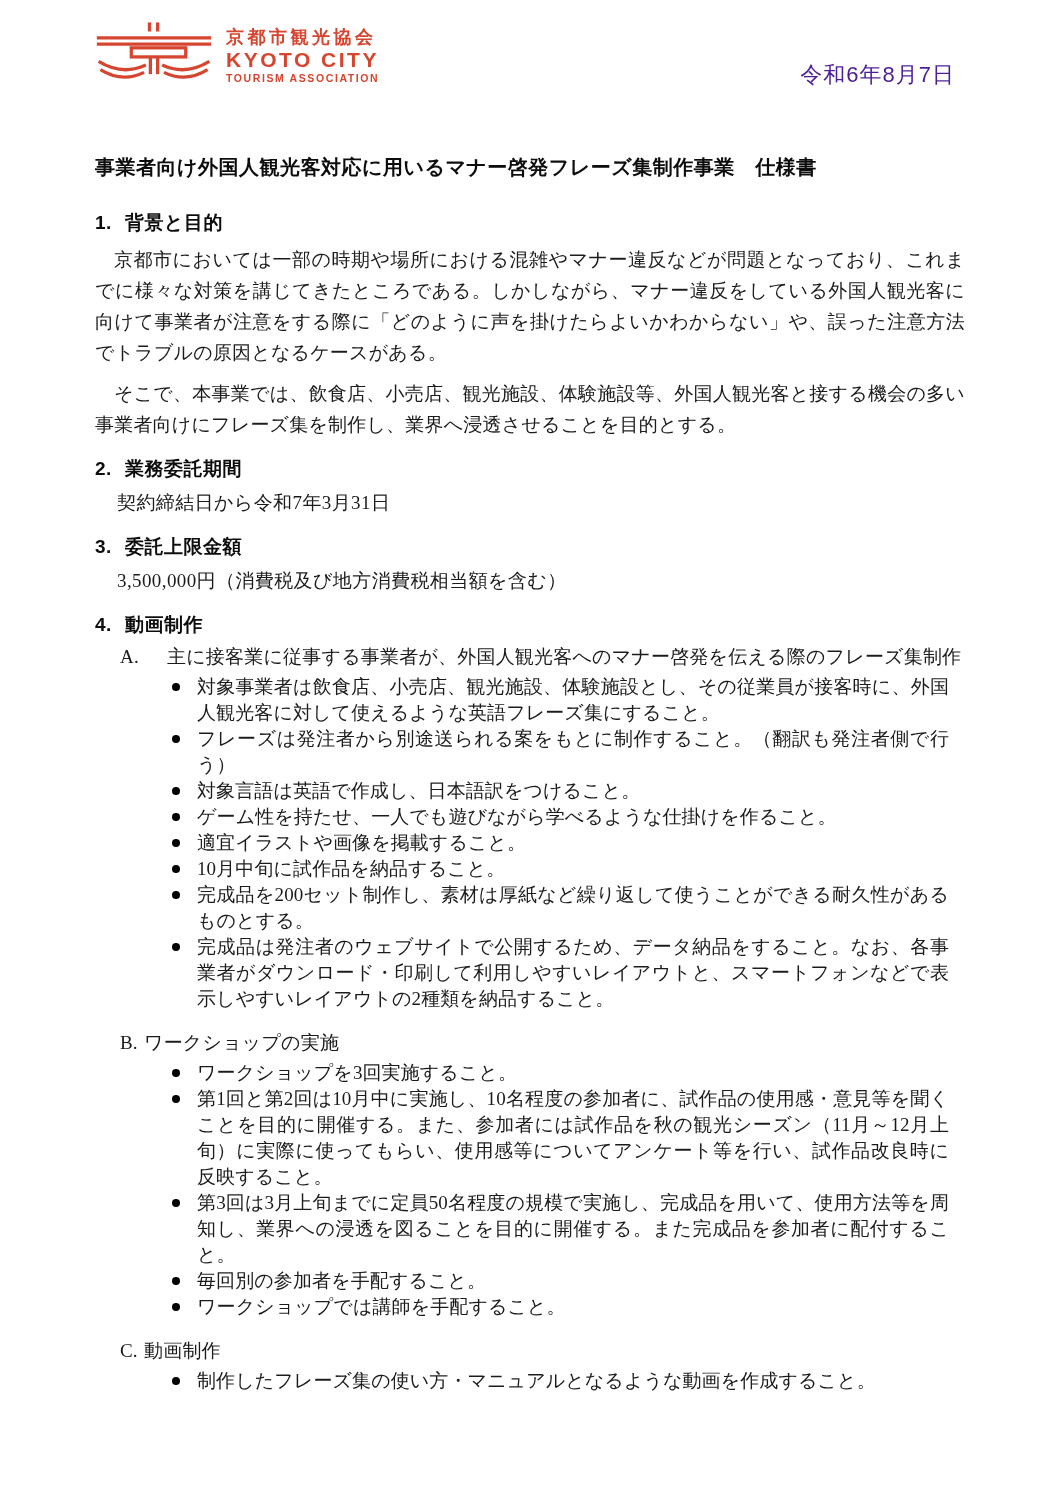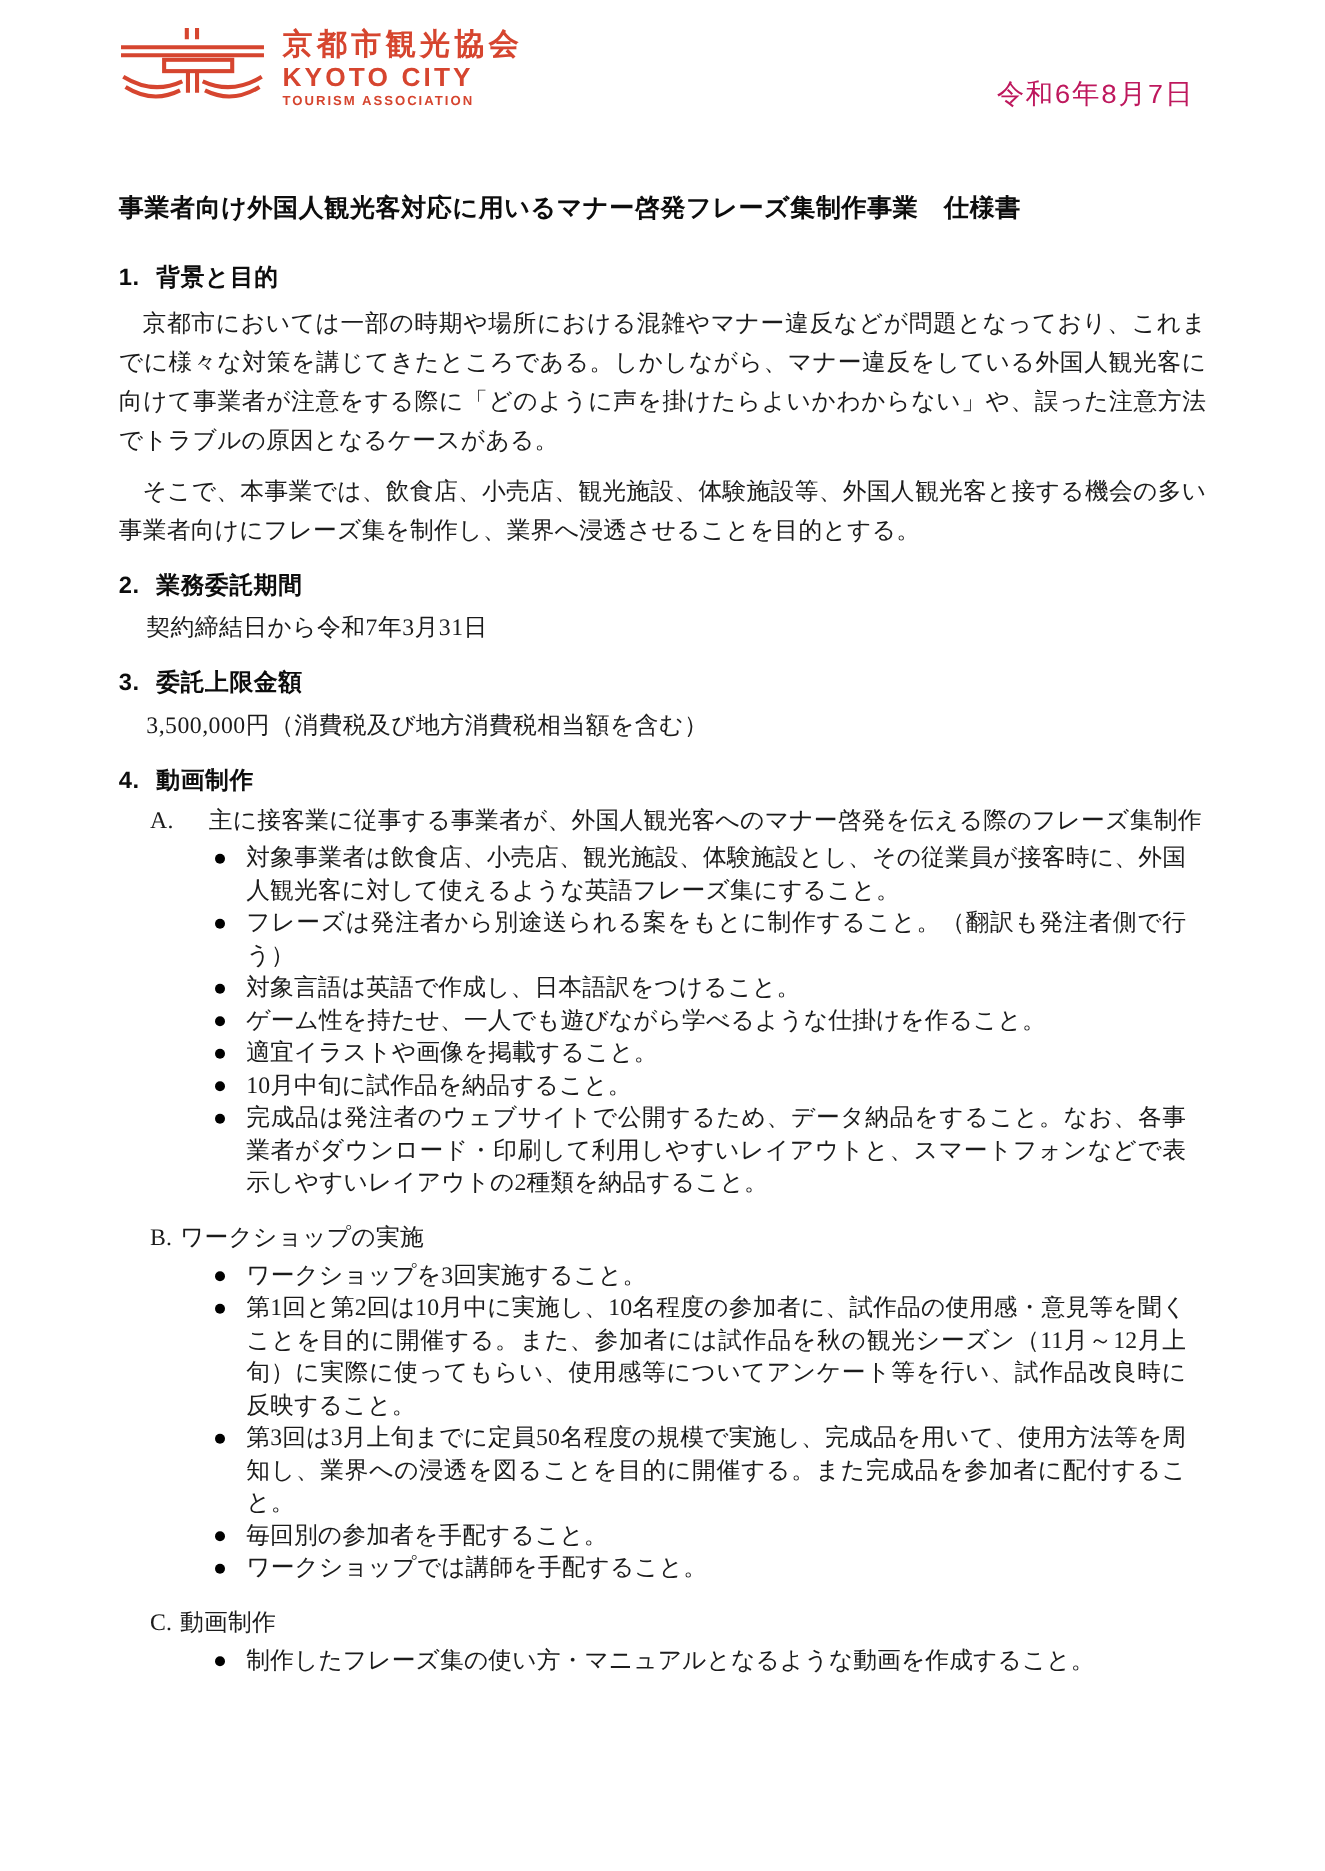--- a/index.html
+++ b/index.html
@@ -12,26 +12,26 @@
     width:1060px;height:1497px;background:#ffffff;position:relative;
     padding:18px 95px 0 95px;overflow:hidden;color:var(--ink);
     font-family:"Liberation Serif","DejaVu Serif",serif;
   }
   
   .header{position:relative;height:78px;}
   .logo{position:absolute;left:0;top:0;display:flex;align-items:center;gap:13px;}
   .logo-mark{width:118px;height:76px;}
   .logo-text{display:flex;flex-direction:column;color:var(--brand-red);
     font-family:"Liberation Sans","DejaVu Sans",sans-serif;line-height:1.08;}
-  .logo-jp{font-size:24px;font-weight:700;letter-spacing:3.5px;white-space:nowrap;font-family:Liberation Mono, monospace;}
+  .logo-jp{font-size:18px;font-weight:700;letter-spacing:3.5px;white-space:nowrap;}
   .logo-en1{font-size:21px;font-weight:700;letter-spacing:2.5px;white-space:nowrap;margin-top:2px;}
   .logo-en2{font-size:10.5px;font-weight:700;letter-spacing:1.6px;white-space:nowrap;margin-top:1px;}
   .date-line{
     position:absolute;right:10px;top:42px;font-size:22px;letter-spacing:1px;
-    font-family:Liberation Mono, monospace;color:#be185d;
+    font-family:Liberation Sans, sans-serif;color:#4c1d95;
   }
   
   .doc-title{
     margin-top:58px;font-size:20px;font-weight:700;
     font-family:"Liberation Sans","DejaVu Sans",sans-serif;color:#0d0d0d;
     letter-spacing:0.5px;line-height:26px;
   }
   
   .sec-head{
     display:flex;font-family:"Liberation Sans","DejaVu Sans",sans-serif;
@@ -144,20 +144,24 @@
       <li class="bullet">
           <span class="dot"></span>
           <span class="bullet-text">適宜イラストや画像を掲載すること。</span>
         </li>
       <li class="bullet">
           <span class="dot"></span>
           <span class="bullet-text">10月中旬に試作品を納品すること。</span>
         </li>
       <li class="bullet">
           <span class="dot"></span>
+          <span class="bullet-text">完成品を200セット制作し、素材は厚紙など繰り返して使うことができる耐久性があるものとする。</span>
+        </li>
+      <li class="bullet">
+          <span class="dot"></span>
           <span class="bullet-text">完成品は発注者のウェブサイトで公開するため、データ納品をすること。なお、各事業者がダウンロード・印刷して利用しやすいレイアウトと、スマートフォンなどで表示しやすいレイアウトの2種類を納品すること。</span>
         </li>
     </ul>
   </div>
 
   <div class="item item-gap">
     <div class="item-head">
       <span class="item-label label-narrow">B.</span>
       <span>ワークショップの実施</span>
     </div>

